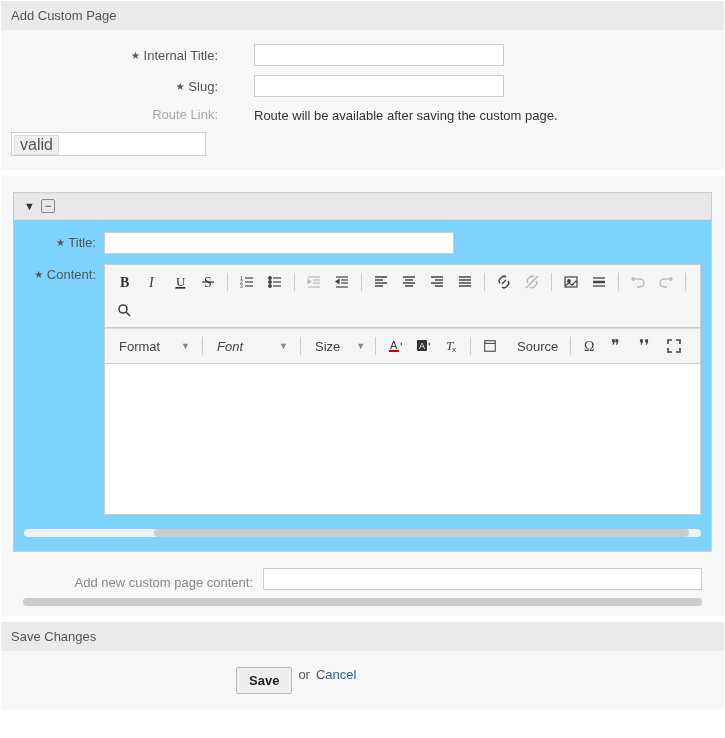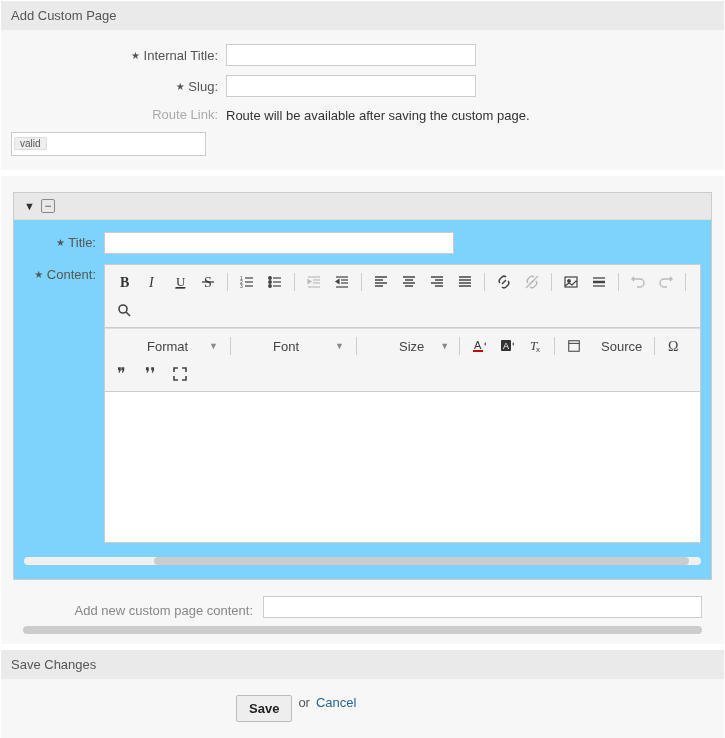--- a/index.html
+++ b/index.html
@@ -1,51 +1,51 @@
 <!DOCTYPE html>
 <html><head>
 <meta charset="utf-8">
 <style>
 * { box-sizing: border-box; margin: 0; padding: 0; }
 body { width: 725px; height: 738px; font-family: "Helvetica Neue", Helvetica, Arial, sans-serif; font-size: 13px; color: #333; background: #fff; }
 .panel { border: 1px solid #fff; margin-bottom: 4px; }
 .panel-header { background: #eaeaea; padding: 7px 10px; color: #555; font-size: 13px; }
 .panel-body { background: #f7f7f7; padding: 14px 10px 14px 10px; }
-.form-row { display: flex; align-items: center; margin-bottom: 9px; }
+.form-row { display: flex; align-items: center; margin-bottom: 9px; gap: 28px; }
 .form-row .label-col { width: 215px; text-align: right; padding-right: 8px; color: #555; }
 .form-row .label-col.muted { color: #aaa; }
 .form-row .field-col { flex: 1; }
 .req-star { font-family: Arial; font-size: 10px; position: relative; top: -1px; }
 .text-input { width: 250px; height: 22px; border: 1px solid #ccc; background: #fff; padding: 0 4px; font-size: 13px; }
 .route-text { color: #333; padding-top: 2px; }
 .validity-box { width: 195px; height: 24px; border: 1px solid #ccc; background: #fff; padding: 2px; }
-.validity-tag { display: inline-block; background: #eee; border: 1px solid #ddd; padding: 0 5px; font-size: 10px; color: #555; border-radius: 1px; }
+.validity-tag { display: inline-block; background: #eee; border: 1px solid #ddd; padding: 0 5px; font-size: 16px; color: #555; border-radius: 1px; }
 
 .sub-panel { border: 1px solid #ccc; background: #f5f5f5; }
 .sub-header { background: #e8e8e8; padding: 6px 10px; display: flex; align-items: center; color: #333; cursor: pointer; border-bottom: 1px solid #ddd; }
 .sub-header .caret { margin-right: 6px; font-size: 11px; }
 .sub-header .lang-label { flex: 1; }
 .sub-header .collapse-icon { width: 14px; height: 14px; border: 1px solid #888; border-radius: 2px; display: flex; align-items: center; justify-content: center; font-size: 12px; line-height: 1; color: #555; }
 .sub-body { padding: 12px 10px 14px 10px; background: #7dd3fc; }
 
 .inner-row { display: flex; margin-bottom: 10px; }
 .inner-row .inner-label { width: 80px; text-align: right; padding-right: 8px; color: #555; padding-top: 3px; }
 .inner-row .inner-field { flex: 1; }
 .title-input { width: 350px; height: 22px; border: 1px solid #ccc; background: #fff; padding: 0 4px; }
 
 .editor { border: 1px solid #ccc; background: #fff; }
 .toolbar { background: #f5f5f5; border-bottom: 1px solid #ccc; padding: 4px 6px; display: flex; flex-wrap: wrap; align-items: center; gap: 2px; }
 .toolbar-row2 { border-top: 1px solid #ddd; }
 .tb-btn { width: 26px; height: 26px; display: flex; align-items: center; justify-content: center; color: #444; border-radius: 2px; cursor: pointer; }
 .tb-btn.disabled { color: #bbb; cursor: default; }
 .tb-sep { width: 1px; height: 18px; background: #ccc; margin: 0 4px; }
-.tb-combo { height: 26px; display: flex; align-items: center; padding: 0 6px 0 8px; color: #444; cursor: pointer; border-radius: 2px; gap: 16px; margin-left: 28px; }
+.tb-combo { height: 26px; display: flex; align-items: center; padding: 0 6px 0 8px; color: #444; cursor: pointer; border-radius: 2px; gap: 16px; }
 .tb-combo .combo-caret { font-size: 9px; color: #888; }
 .tb-combo.w-format { width: 85px; justify-content: space-between; }
-.tb-combo.w-font { width: 85px; justify-content: space-between; }
+.tb-combo.w-font { width: 85px; justify-content: space-between; font-style: italic; }
 .tb-combo.w-size { width: 62px; justify-content: space-between; }
 .source-btn { width: auto; padding: 0 6px; gap: 20px; }
 .editor-area { height: 150px; background: #fff; }
 
 .icon-svg { width: 16px; height: 16px; }
 .hscroll { height: 8px; background: #f0f0f0; border-radius: 4px; margin-top: 14px; position: relative; }
 .hscroll-thumb { position: absolute; top: 0; height: 8px; background: #ccc; border-radius: 4px; }
 
 .add-row { display: flex; align-items: flex-end; margin-top: 16px; padding: 0 10px 6px 10px; }
 .add-row .add-label { width: 240px; text-align: right; color: #888; padding-right: 10px; }

